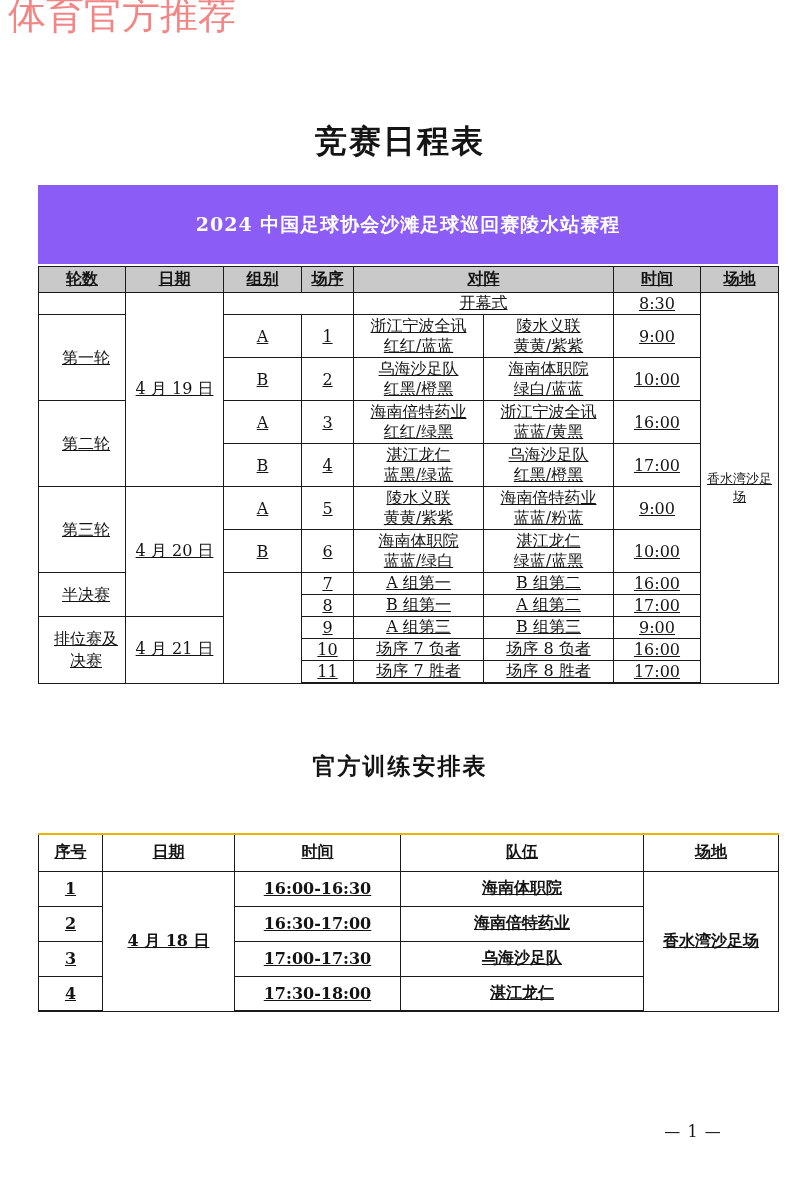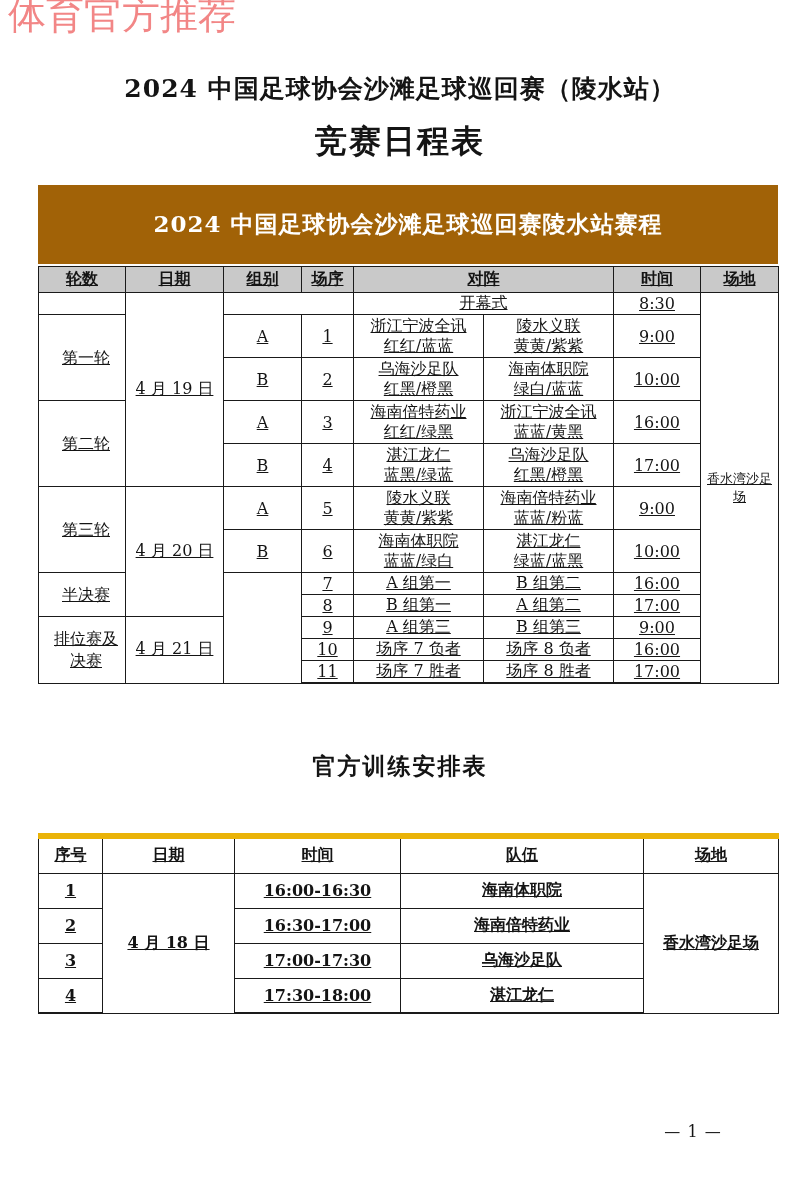--- a/index.html
+++ b/index.html
@@ -16,58 +16,57 @@
   .main-title {
     position:absolute; left:0; right:0; top:72px; text-align:center;
     font-size:25px; font-weight:bold; letter-spacing:1px;
   }
   .sub-title {
     position:absolute; left:0; right:0; top:120px; text-align:center;
     font-size:32px; font-weight:bold; letter-spacing:2px;
   }
   .t1-wrap { position:absolute; left:38px; top:185px; width:740px; }
   .banner {
-    width:740px; height:81px; background:#a16207; border-bottom:2px solid #fdfdfd;
+    width:740px; height:81px; background:#8b5cf6; border-bottom:2px solid #fdfdfd;
     display:flex; align-items:center; justify-content:center;
-    color:#ffffff; font-size:23px; font-weight:bold; letter-spacing:1px;
+    color:#ffffff; font-size:19px; font-weight:bold; letter-spacing:1px;
   }
   table { border-collapse:collapse; table-layout:fixed; width:740px;text-decoration:underline; }
   td { border:1px solid #1a1a1a; text-align:center; vertical-align:middle;
        font-size:16px; padding:0; overflow:hidden; }
   .t1 tr.hd td { background:#c9c9c9; font-weight:bold; height:26px; }
   .t1 tr.op td { height:18px; }
   .t1 tr.match td { height:43px; }
   .t1 tr.small td { height:21px; }
   .t1 tr:last-child td { border-bottom:2px solid #1a1a1a;margin-top:16px; }
   .t1 .round-cell { white-space:pre-line; line-height:22px;padding-left:8px; }
   .team span { display:block; line-height:20px; }
   .venue-cell { font-size:13px; letter-spacing:0; }
   .sec2-title {
     position:absolute; left:0; right:0; top:751px; text-align:center;
     font-size:23px; font-weight:bold; letter-spacing:2px;
   }
   .t2-wrap { position:absolute; left:38px; top:833px; width:740px; }
   .t2 td { font-weight:bold; }
   .t2 tr.hd td { height:37px; }
   .t2 tr.row td { height:35px; }
-  .t2 tr.hd td { border-top:6px solid #eab308; }
+  .t2 tr.hd td { border-top:2px solid #eab308; }
   .t2 tr:last-child td { border-bottom:2px solid #1a1a1a; }
   .page-number {
     position:absolute; left:608px; top:1122px; width:170px; text-align:center;
     font-size:16px; letter-spacing:1px;
   }
 </style>
 </head>
 <body>
 
 <div class="page">
 
   <div class="watermark">体育官方推荐</div>
 
-  <div class="main-title">2024 中国足球协会沙滩足球巡回赛（陵水站）</div>
   <div class="sub-title">竞赛日程表</div>
 
   <div class="t1-wrap">
     <div class="banner">2024 中国足球协会沙滩足球巡回赛陵水站赛程</div>
 
     <table class="t1">
       <colgroup>
         <col style="width:87px">
           <col style="width:98px">
           <col style="width:78px">

